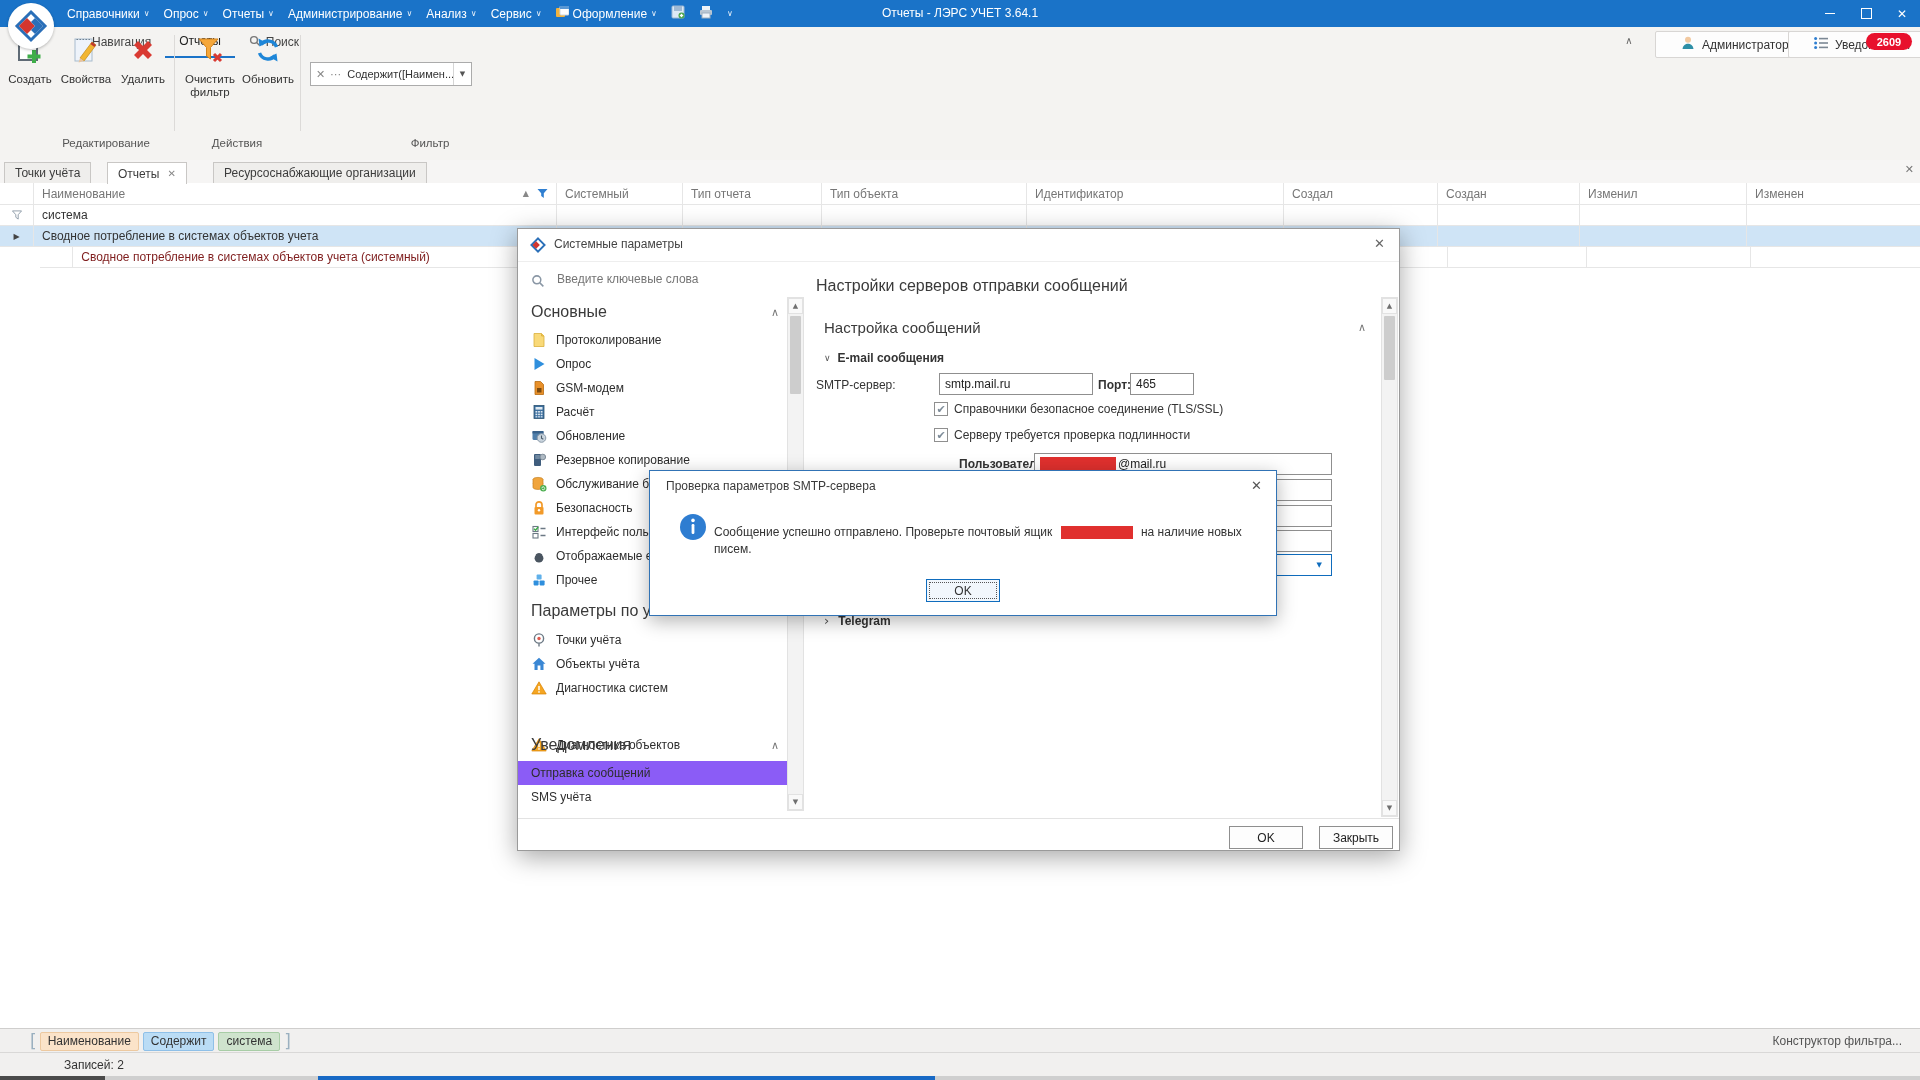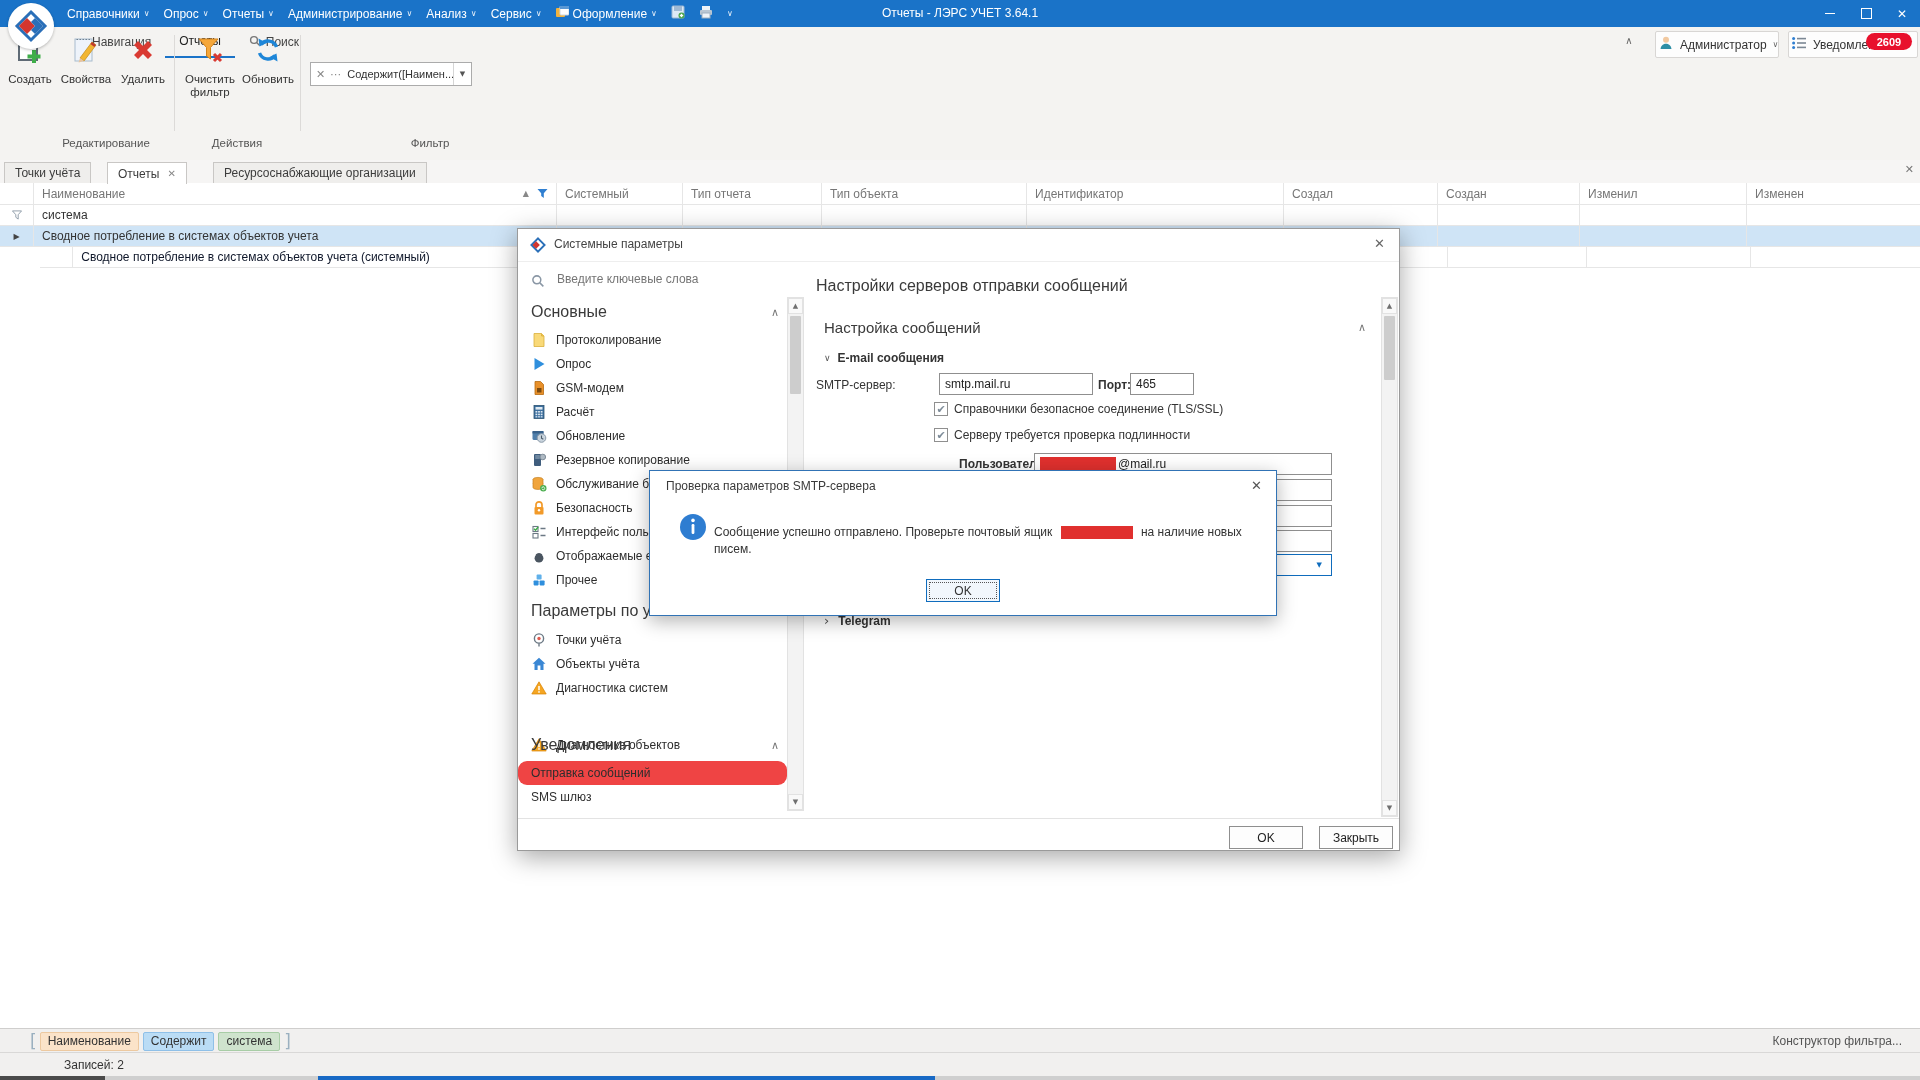--- a/index.html
+++ b/index.html
@@ -23,50 +23,50 @@
   #ribbon{position:absolute;left:0;top:27px;width:1920px;height:133px;background:#f4f3f1;border-bottom:1px solid #d4d2d0;}
   .rtab{height:30px;display:flex;align-items:center;gap:5px;padding:0 14px;color:#444;}
   .rtab.active{color:#222;border-bottom:2px solid #1a73c8;font-weight:400;}
   .rbtn{position:absolute;top:7px;text-align:center;color:#333;font-size:11.5px;line-height:13px;}
   .rbtn .ric{display:block;margin:0 auto 4px;}
   .rsep{position:absolute;top:8px;width:1px;height:96px;background:#dcdad8;}
   .rgroup-label{position:absolute;top:110px;font-size:11.5px;color:#555;text-align:center;}
   #ribbon-combo{position:absolute;left:310px;top:35px;width:160px;height:22px;background:#fff;border:1px solid #ababab;
     display:flex;align-items:center;font-size:11px;color:#333;}
   .hdr-box{position:absolute;top:4px;height:25px;background:#fdfdfd;border:1px solid #d8d6d4;border-radius:2px;
-    display:flex;align-items:center;gap:6px;padding:0 2px;color:#333;}
+    display:flex;align-items:center;gap:6px;padding:0 24px;color:#333;}
   #notif-badge{position:absolute;left:1866px;top:6px;min-width:38px;height:17px;background:#e8112d;color:#fff;
     border-radius:9px;font-size:11px;font-weight:bold;display:flex;align-items:center;justify-content:center;padding:0 4px;z-index:5;}
 
   
   #doctabs{position:absolute;left:0;top:160px;width:1920px;height:23px;background:#f6f5f4;border-bottom:1px solid #c9c7c5;}
   .dtab{position:absolute;top:2px;height:20px;display:flex;align-items:center;gap:8px;padding:0 10px;
     background:#efeeec;border:1px solid #c9c7c5;border-bottom:none;color:#3c3c3c;}
   .dtab.active{background:#fff;height:21px;z-index:2;}
 
   
   #grid{position:absolute;left:0;top:183px;width:1920px;}
   .gr{display:flex;}
   .gc{box-sizing:border-box;border-right:1px solid #e6e6e6;border-bottom:1px solid #e6e6e6;
       padding:0 8px;display:flex;align-items:center;overflow:hidden;white-space:nowrap;}
   .ghead .gc{color:#767676;height:22px;background:#fff;}
   .gdata .gc{height:21px;}
   .c0{width:34px;justify-content:center;padding:0;}
   .c1{width:523px;} .c2{width:126px;} .c3{width:139px;} .c4{width:205px;} .c5{width:257px;}
   .c6{width:154px;} .c7{width:142px;} .c8{width:167px;} .c9{width:173px;border-right:none;}
   .sel-row{background:#cfe4f6;}
-  .sys-row{color:#0f172a;padding-left:40px;}
+  .sys-row{color:#7f1d1d;padding-left:40px;}
 
   
   #dialog{position:absolute;left:517px;top:228px;width:883px;height:623px;background:#fff;border:1px solid #9a9a9a;
     box-shadow:0 6px 24px rgba(0,0,0,.35);z-index:20;box-sizing:border-box;}
   #dlg-title{position:absolute;left:0;top:0;width:100%;height:32px;background:#fff;border-bottom:1px solid #eee;}
   .sh{position:absolute;left:13px;width:256px;font-size:16px;color:#3a3a3a;display:flex;justify-content:space-between;align-items:center;}
   .si{position:absolute;left:0;width:269px;height:24px;display:flex;align-items:center;gap:9px;padding-left:13px;box-sizing:border-box;color:#2d2d2d;}
-  .si.sel{background:#ef4444;border-radius:9px;}
+  .si.sel{background:#8b5cf6;}
   .si-ic{width:16px;height:16px;flex:0 0 16px;display:flex;align-items:center;justify-content:center;}
   .scrollbar{position:absolute;width:17px;background:#f3f3f3;border:1px solid #e2e2e2;box-sizing:border-box;}
   .sb-btn{position:absolute;left:0;width:15px;height:16px;display:flex;align-items:center;justify-content:center;
      font-size:7px;color:#6f6f6f;background:#f9f9f9;border:1px solid #e2e2e2;box-sizing:border-box;}
   .sb-thumb{position:absolute;left:2px;width:11px;background:#cdcdcd;border-radius:1px;}
   .inp{box-sizing:border-box;border:1px solid #8f8f8f;background:#fff;font:inherit;color:#222;padding:0 5px;height:22px;}
   .cbx{width:14px;height:14px;border:1px solid #8f8f8f;background:#fff;display:flex;align-items:center;justify-content:center;
        font-size:11px;color:#7e8c99;box-sizing:border-box;}
   .dlg-btn{position:absolute;height:23px;background:#fdfdfd;border:1px solid #8f8f8f;display:flex;align-items:center;justify-content:center;
        font-size:12px;color:#222;box-sizing:border-box;}
@@ -549,21 +549,21 @@
       </div>
 
     <div class="sh" style="top:507px;">
       <span>Уведомления</span>
       <span class="glyph" style="font-size:11px;color:#777;padding-right:8px;">∧</span>
     </div>
     <div class="si sel" style="top:532px;">
         <span>Отправка сообщений</span>
       </div>
     <div class="si" style="top:556px;">
-        <span>SMS шлюз</span>
+        <span>SMS учёта</span>
       </div>
 
     <div class="scrollbar" style="left:269px;top:68px;height:514px;">
       <div class="sb-btn glyph" style="top:0;">▲</div>
       <div class="sb-thumb" style="top:18px;height:78px;"></div>
       <div class="sb-btn glyph" style="bottom:0;">▼</div>
     </div>
 
     <div class="abs" style="left:298px;top:48px;font-size:16px;color:#3a3a3a;">Настройки серверов отправки сообщений</div>
 

